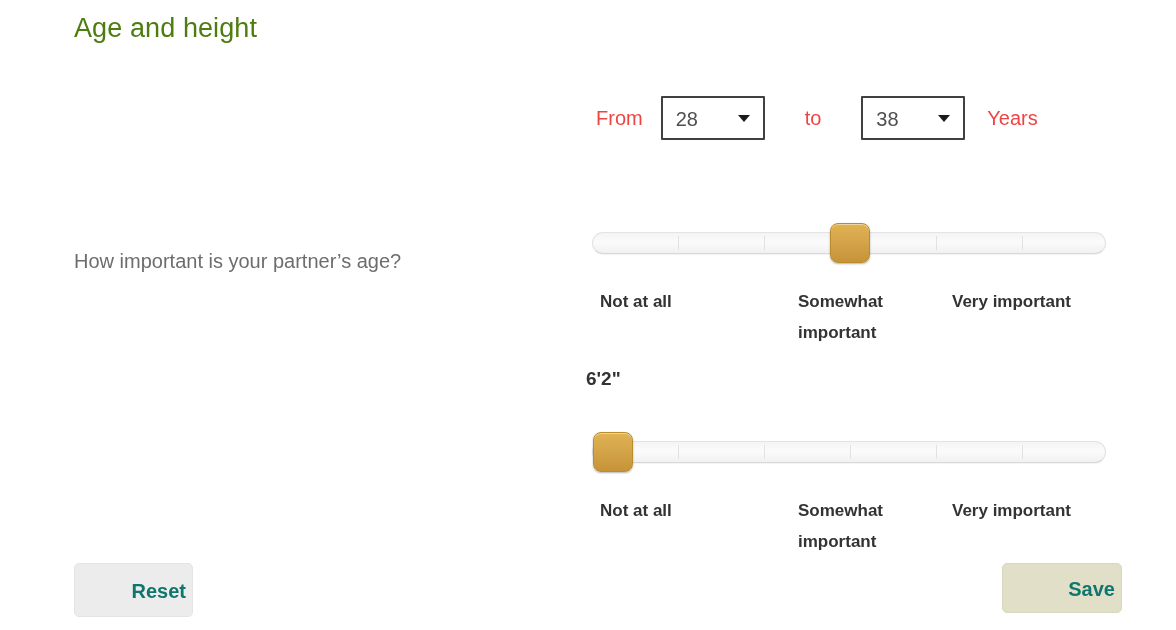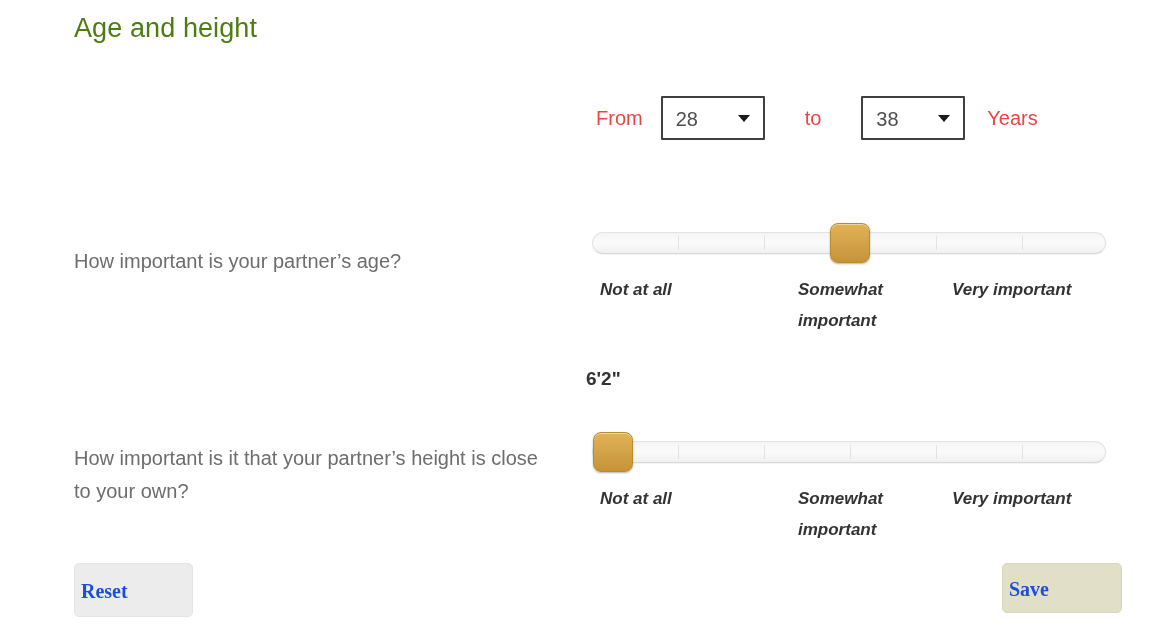--- a/index.html
+++ b/index.html
@@ -126,22 +126,21 @@
     background: linear-gradient(to bottom, #e0b353 0%, #d3a349 50%, #c79337 100%);
     border: 1px solid #b98d2e;
     box-sizing: border-box;
     box-shadow: 0 1px 2px rgba(0,0,0,0.30), inset 0 1px 0 rgba(255,255,255,0.45);
   }
 
   .slider-ticklabels {
     position: relative;
     width: 514px;
     height: 64px;
-    margin-top: 20px;
-    font-style: italic;
+    margin-top: 32px;
   }
   .slider-ticklabels .tl {
     position: absolute;
     top: 0;
     font-size: 17px;
     font-weight: bold;
     color: #333333;
     line-height: 31px;
   }
   .tl-left   { left: 8px;   width: 150px; }
@@ -158,25 +157,25 @@
     color: #333333;
   }
 
   
   .btn {
     position: absolute;
     border: 1px solid transparent;
     border-radius: 5px;
     font-size: 20px;
     font-weight: bold;
-    color: #1d4ed8;
-    text-align: left;
+    color: #0f766e;
+    text-align: right;
     box-sizing: border-box;
     cursor: pointer;
-    font-family: Liberation Serif, serif;
+    font-family: Liberation Sans, sans-serif;
   }
   .btn-reset {
     left: 74px;
     top: 563px;
     width: 119px;
     height: 54px;
     background: #ececec;
     border-color: #e4e4e4;
     line-height: 52px;
   }
@@ -229,21 +228,20 @@
     </div>
     <div class="slider-ticklabels">
       <span class="tl tl-left">Not at all</span>
       <span class="tl tl-mid">Somewhat important</span>
       <span class="tl tl-right">Very important</span>
     </div>
   </div>
 
   <div class="height-value">6'2"</div>
 
-  <div class="q-label" style="top:442px;">How important is it that your partner’s height is close to your own?</div>
 
   <div class="slider-wrap" style="top:441px;">
     <div class="slider-track">
       <span class="tick" style="left:85px;"></span>
       <span class="tick" style="left:171px;"></span>
       <span class="tick" style="left:257px;"></span>
       <span class="tick" style="left:343px;"></span>
       <span class="tick" style="left:429px;"></span>
       <span class="slider-handle" id="handle-height" style="left: 0px;"></span>
     </div>

